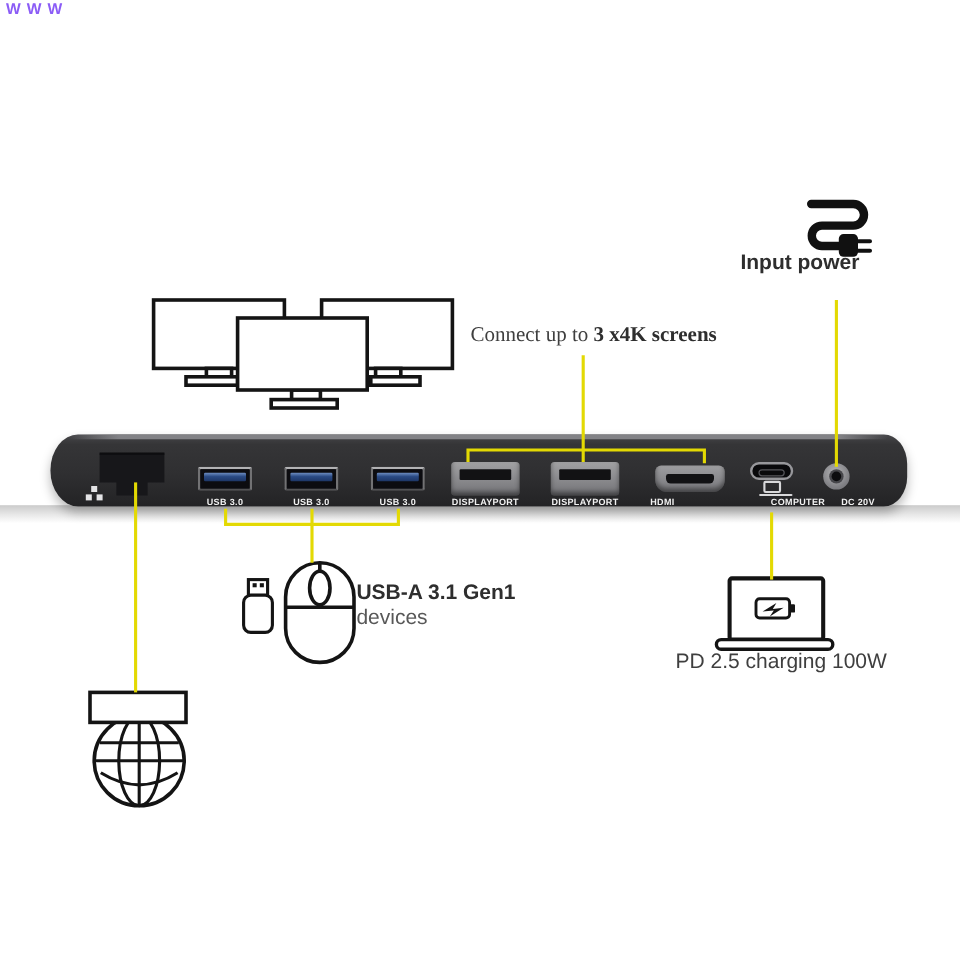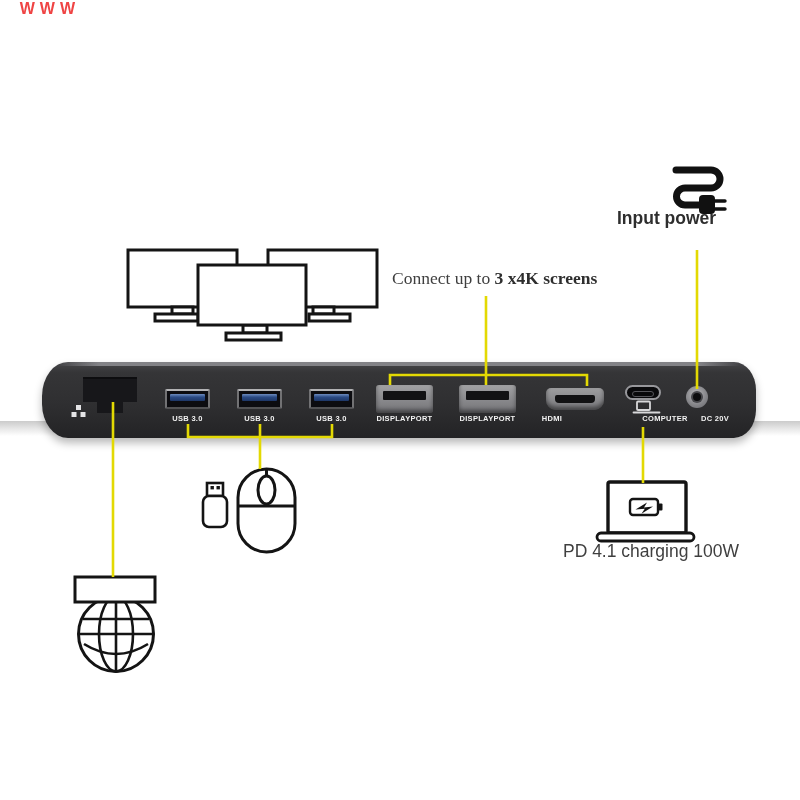--- a/index.html
+++ b/index.html
@@ -4,21 +4,21 @@
 <style>
   html,body{margin:0;padding:0;background:#ffffff;}
   .stage{position:relative;width:800px;height:800px;background:#ffffff;overflow:hidden;
          font-family:"Liberation Sans",sans-serif;}
 
   
   .surface{position:absolute;left:0;top:421px;width:800px;height:15px;z-index:1;
            background:linear-gradient(180deg,#cbcbcb 0%,#e9e9e9 55%,#ffffff 100%);}
 
   
-  .dock{position:absolute;left:42px;top:362px;width:714px;height:76px;z-index:2;
+  .dock{position:absolute;left:42px;top:362px;width:714px;height:60px;z-index:2;
         background:linear-gradient(180deg,#47474a 0%,#353537 14%,#2f2f31 55%,#232325 100%);
         border-radius:26px 22px 22px 26px / 34px 28px 28px 34px;
         box-shadow:0 5px 9px rgba(0,0,0,0.28);text-align:center;}
   .dock-highlight{position:absolute;top:0;left:16px;right:16px;height:4px;border-radius:3px;
         background:linear-gradient(90deg,rgba(130,130,134,0) 0%,#828286 6%,#828286 94%,rgba(130,130,134,0) 100%);}
 
   
   .port{position:absolute;}
   .usb-port{width:45px;height:20px;background:#0c0c10;border:2px solid;
             border-color:#b2b2b4 #727274 #525254 #727274;border-radius:2px;box-sizing:border-box;}
@@ -46,22 +46,22 @@
   .overlay{position:absolute;left:0;top:0;z-index:5;pointer-events:none;}
 
   
   .txt{position:absolute;z-index:6;color:#3f3f3f;font-size:17.5px;line-height:1.18;white-space:nowrap;}
   .b{font-weight:bold;color:#2e2e2e;}
   .connect-text{left:392px;top:268px;font-family:Liberation Serif, serif;}
   .input-power{left:617px;top:208px;width:160px;text-align:left;}
   .usb-devices{left:297px;top:483px;}
   .usb-devices .sub{color:#585858;}
   .pd-text{left:552px;top:541px;width:198px;text-align:center;}
-  .www-label{left:75px;top:581px;width:80px;text-align:right;z-index:6;
-             font-weight:bold;font-size:16px;letter-spacing:5px;text-indent:5px;color:#ef4444;}
+  .www-label{left:75px;top:581px;width:80px;text-align:left;z-index:6;
+             font-weight:bold;font-size:13px;letter-spacing:5px;text-indent:5px;color:#8b5cf6;}
 </style>
 </head>
 <body>
 
 <div class="stage">
 
   <div class="surface"></div>
 
   <div class="dock">
     <div class="dock-highlight"></div>
@@ -182,20 +182,24 @@
       <path d="M643,427 V483"></path>
     </g>
   </svg>
 
   <div class="txt connect-text"><span>Connect up to </span><span class="b">3 x4K screens</span></div>
 
   <div class="txt input-power">
     <div class="b">Input power</div>
   </div>
 
+  <div class="txt usb-devices">
+    <div class="b">USB-A 3.1 Gen1</div>
+    <div class="sub">devices</div>
+  </div>
 
   <div class="txt pd-text">
-    <div>PD 4.1 charging 100W</div>
+    <div>PD 2.5 charging 100W</div>
   </div>
 
   <div class="www-label">WWW</div>
 
 </div>
 
 </body></html>

